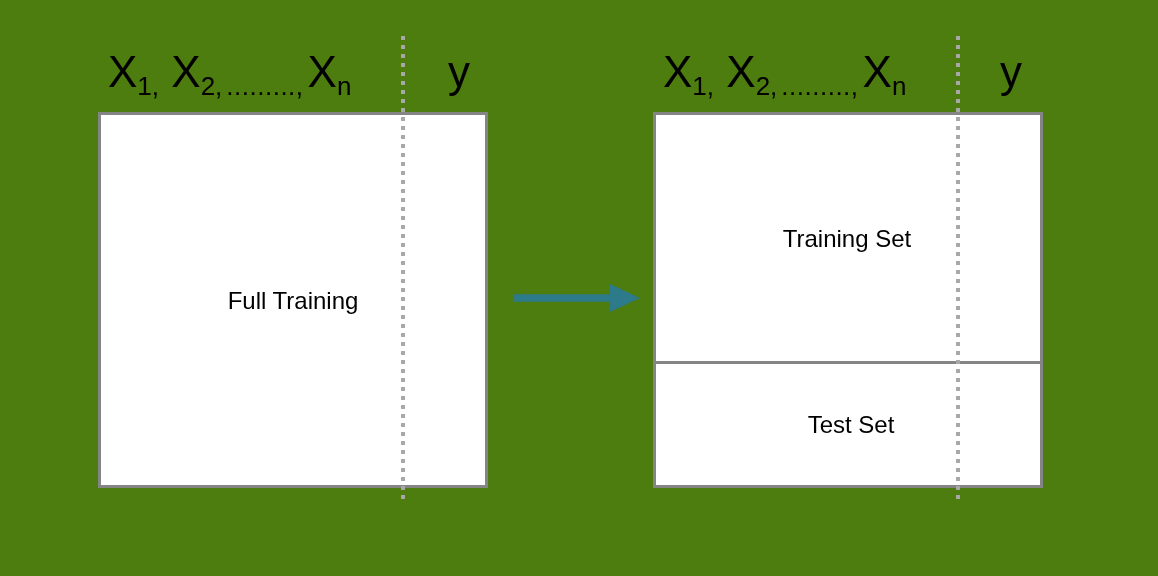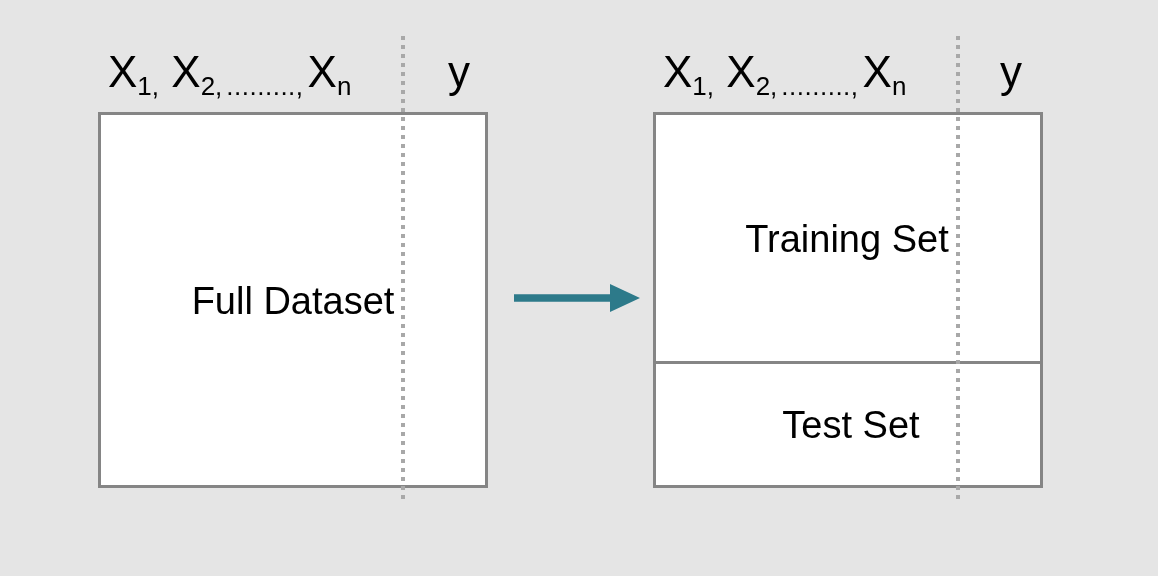--- a/index.html
+++ b/index.html
@@ -7,21 +7,21 @@
     padding: 0;
     background: #ffffff;
   }
   body {
     font-family: "Liberation Sans", sans-serif;
   }
   #canvas {
     position: relative;
     width: 1158px;
     height: 576px;
-    background: #e5e5e5;
+    background: #4d7c0f;
     overflow: hidden;
   }
 
   
   .col-header {
     position: absolute;
     color: #000000;
     font-family: "Liberation Sans", sans-serif;
     font-weight: 400;
     white-space: nowrap;
@@ -69,21 +69,21 @@
         #a8a8a8 0px, #a8a8a8 4px,
         rgba(255,255,255,0) 4px, rgba(255,255,255,0) 9px);
     background-size: 4px 9px;
     background-repeat: repeat-y;
   }
 
   
   .box-label {
     position: absolute;
     color: #000000;
-    font-size: 38px;
+    font-size: 24px;
     font-family: "Liberation Sans", sans-serif;
     font-weight: 400;
     white-space: nowrap;
     text-align: left;
     line-height: 1;
     transform: translate(-50%, -50%);
   }
 
   
   .arrow-wrap {
@@ -98,21 +98,21 @@
   <div class="col-header feat-header" style="left:108px; top:50px;">
     <span>X</span><span class="sub">1,</span>&nbsp;<span>X</span><span class="sub">2,</span><span class="dots">.........,</span><span>X</span><span class="sub">n</span>
   </div>
 
   <div class="col-header y-header" style="left:448px; top:50px;">y</div>
 
   <div class="data-box" style="left:98px; top:112px; width:390px; height:376px;"></div>
 
   <div class="dotted-sep" style="left:401px; top:36px; height:466px;"></div>
 
-  <div class="box-label" style="left:293px; top:301px;">Full Dataset</div>
+  <div class="box-label" style="left:293px; top:301px;">Full Training</div>
 
   <div class="arrow-wrap" style="left:512px; top:282px; width:130px; height:32px;">
     <svg width="130" height="32" viewBox="0 0 130 32">
       <path d="M2 12.2 H 98 V 2 L 128 16 L 98 30 V 19.8 H 2 Z" fill="#2d7a8a"></path>
     </svg>
   </div>
 
   <div class="col-header feat-header" style="left:663px; top:50px;">
     <span>X</span><span class="sub">1,</span>&nbsp;<span>X</span><span class="sub">2,</span><span class="dots">.........,</span><span>X</span><span class="sub">n</span>
   </div>

